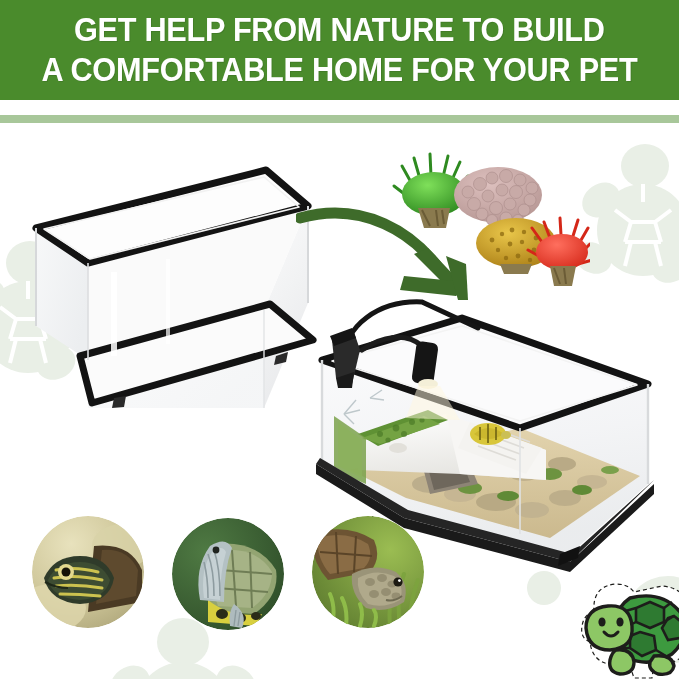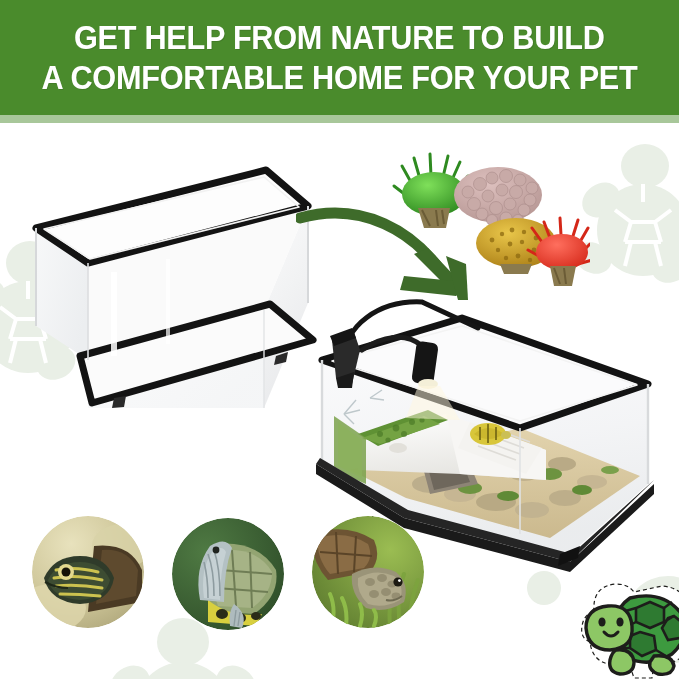--- a/index.html
+++ b/index.html
@@ -1,21 +1,21 @@
 <!DOCTYPE html>
 <html><head>
 <meta charset="utf-8">
 <style>
   html,body{margin:0;padding:0;background:#fff;}
   body{width:679px;height:679px;overflow:hidden;
        font-family:"Liberation Sans",sans-serif;}
   .page{position:relative;width:679px;height:679px;background:#ffffff;overflow:hidden;}
 
   
-  .banner{position:absolute;left:0;top:0;width:679px;height:115px;
+  .banner{position:absolute;left:0;top:0;width:679px;height:100px;
           background:#4a8b2c;display:flex;flex-direction:column;
           align-items:center;justify-content:center;box-sizing:border-box;}
   .banner-line{color:#ffffff;font-weight:700;font-size:33px;line-height:40px;
                letter-spacing:-0.3px;white-space:nowrap;
                font-family:"Liberation Sans Narrow","Liberation Sans",sans-serif;
                transform:scaleX(0.93);transform-origin:center;
                text-shadow:1px 1px 0 rgba(0,0,0,.10);}
   .banner-underline{position:absolute;left:0;top:115px;width:679px;height:8px;
                     background:#a8c79a;}
 

